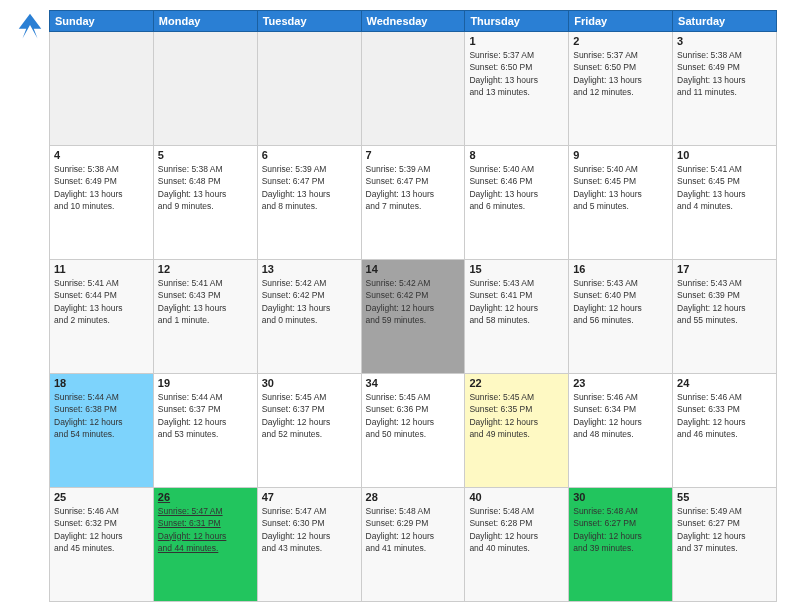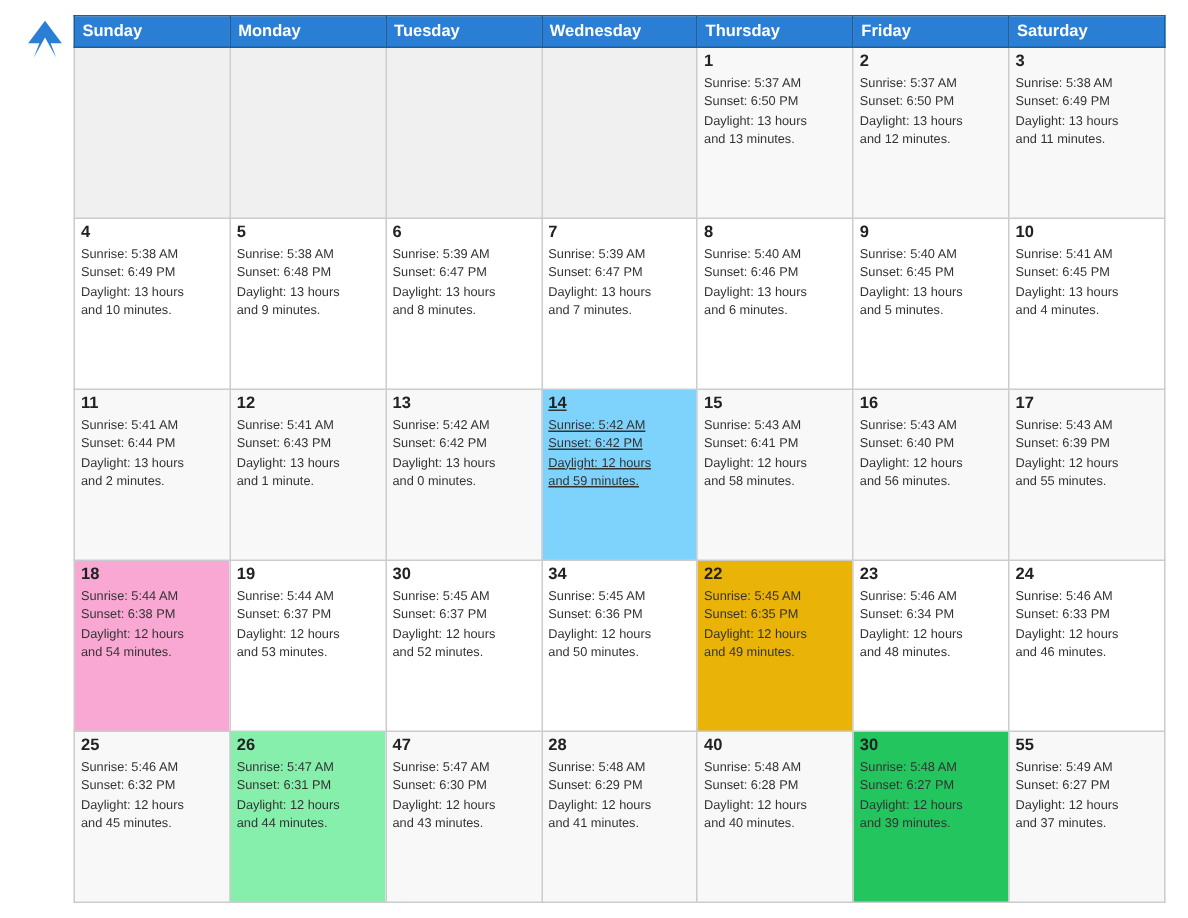--- a/index.html
+++ b/index.html
@@ -231,21 +231,21 @@
 Daylight: 13 hours
 and 1 minute.</div>
           </td>
           <td style="background: rgb(248, 248, 248);">
             <span class="day-number">13</span>
             <div class="day-info" style="white-space: pre-line;">Sunrise: 5:42 AM
 Sunset: 6:42 PM
 Daylight: 13 hours
 and 0 minutes.</div>
           </td>
-          <td style="background: #7dd3fc; text-decoration: underline;">
+          <td style="background: #a3a3a3;">
             <span class="day-number">14</span>
             <div class="day-info" style="white-space: pre-line;">Sunrise: 5:42 AM
 Sunset: 6:42 PM
 Daylight: 12 hours
 and 59 minutes.</div>
           </td>
           <td style="background: rgb(248, 248, 248); margin-top: 36px;">
             <span class="day-number">15</span>
             <div class="day-info" style="white-space: pre-line;">Sunrise: 5:43 AM
 Sunset: 6:41 PM
@@ -261,21 +261,21 @@
           </td>
           <td style="background: rgb(248, 248, 248);">
             <span class="day-number">17</span>
             <div class="day-info" style="white-space: pre-line;">Sunrise: 5:43 AM
 Sunset: 6:39 PM
 Daylight: 12 hours
 and 55 minutes.</div>
           </td>
         </tr>
         <tr>
-          <td style="background: #f9a8d4;">
+          <td style="background: #7dd3fc;">
             <span class="day-number">18</span>
             <div class="day-info" style="white-space: pre-line;">Sunrise: 5:44 AM
 Sunset: 6:38 PM
 Daylight: 12 hours
 and 54 minutes.</div>
           </td>
           <td style="background: rgb(255, 255, 255);">
             <span class="day-number">19</span>
             <div class="day-info" style="white-space: pre-line;">Sunrise: 5:44 AM
 Sunset: 6:37 PM
@@ -289,21 +289,21 @@
 Daylight: 12 hours
 and 52 minutes.</div>
           </td>
           <td style="background: rgb(255, 255, 255);">
             <span class="day-number">34</span>
             <div class="day-info" style="white-space: pre-line;">Sunrise: 5:45 AM
 Sunset: 6:36 PM
 Daylight: 12 hours
 and 50 minutes.</div>
           </td>
-          <td style="background: #eab308; margin-left: 31px;">
+          <td style="background: #fef9c3; margin-left: 31px;">
             <span class="day-number">22</span>
             <div class="day-info" style="white-space: pre-line;">Sunrise: 5:45 AM
 Sunset: 6:35 PM
 Daylight: 12 hours
 and 49 minutes.</div>
           </td>
           <td style="background: rgb(255, 255, 255);">
             <span class="day-number">23</span>
             <div class="day-info" style="white-space: pre-line;">Sunrise: 5:46 AM
 Sunset: 6:34 PM
@@ -319,21 +319,21 @@
           </td>
         </tr>
         <tr>
           <td style="background: rgb(248, 248, 248);">
             <span class="day-number">25</span>
             <div class="day-info" style="white-space: pre-line;">Sunrise: 5:46 AM
 Sunset: 6:32 PM
 Daylight: 12 hours
 and 45 minutes.</div>
           </td>
-          <td style="background: #86efac;">
+          <td style="background: #22c55e; text-decoration: underline;">
             <span class="day-number">26</span>
             <div class="day-info" style="white-space: pre-line;">Sunrise: 5:47 AM
 Sunset: 6:31 PM
 Daylight: 12 hours
 and 44 minutes.</div>
           </td>
           <td style="background: rgb(248, 248, 248);">
             <span class="day-number">47</span>
             <div class="day-info" style="white-space: pre-line;">Sunrise: 5:47 AM
 Sunset: 6:30 PM

